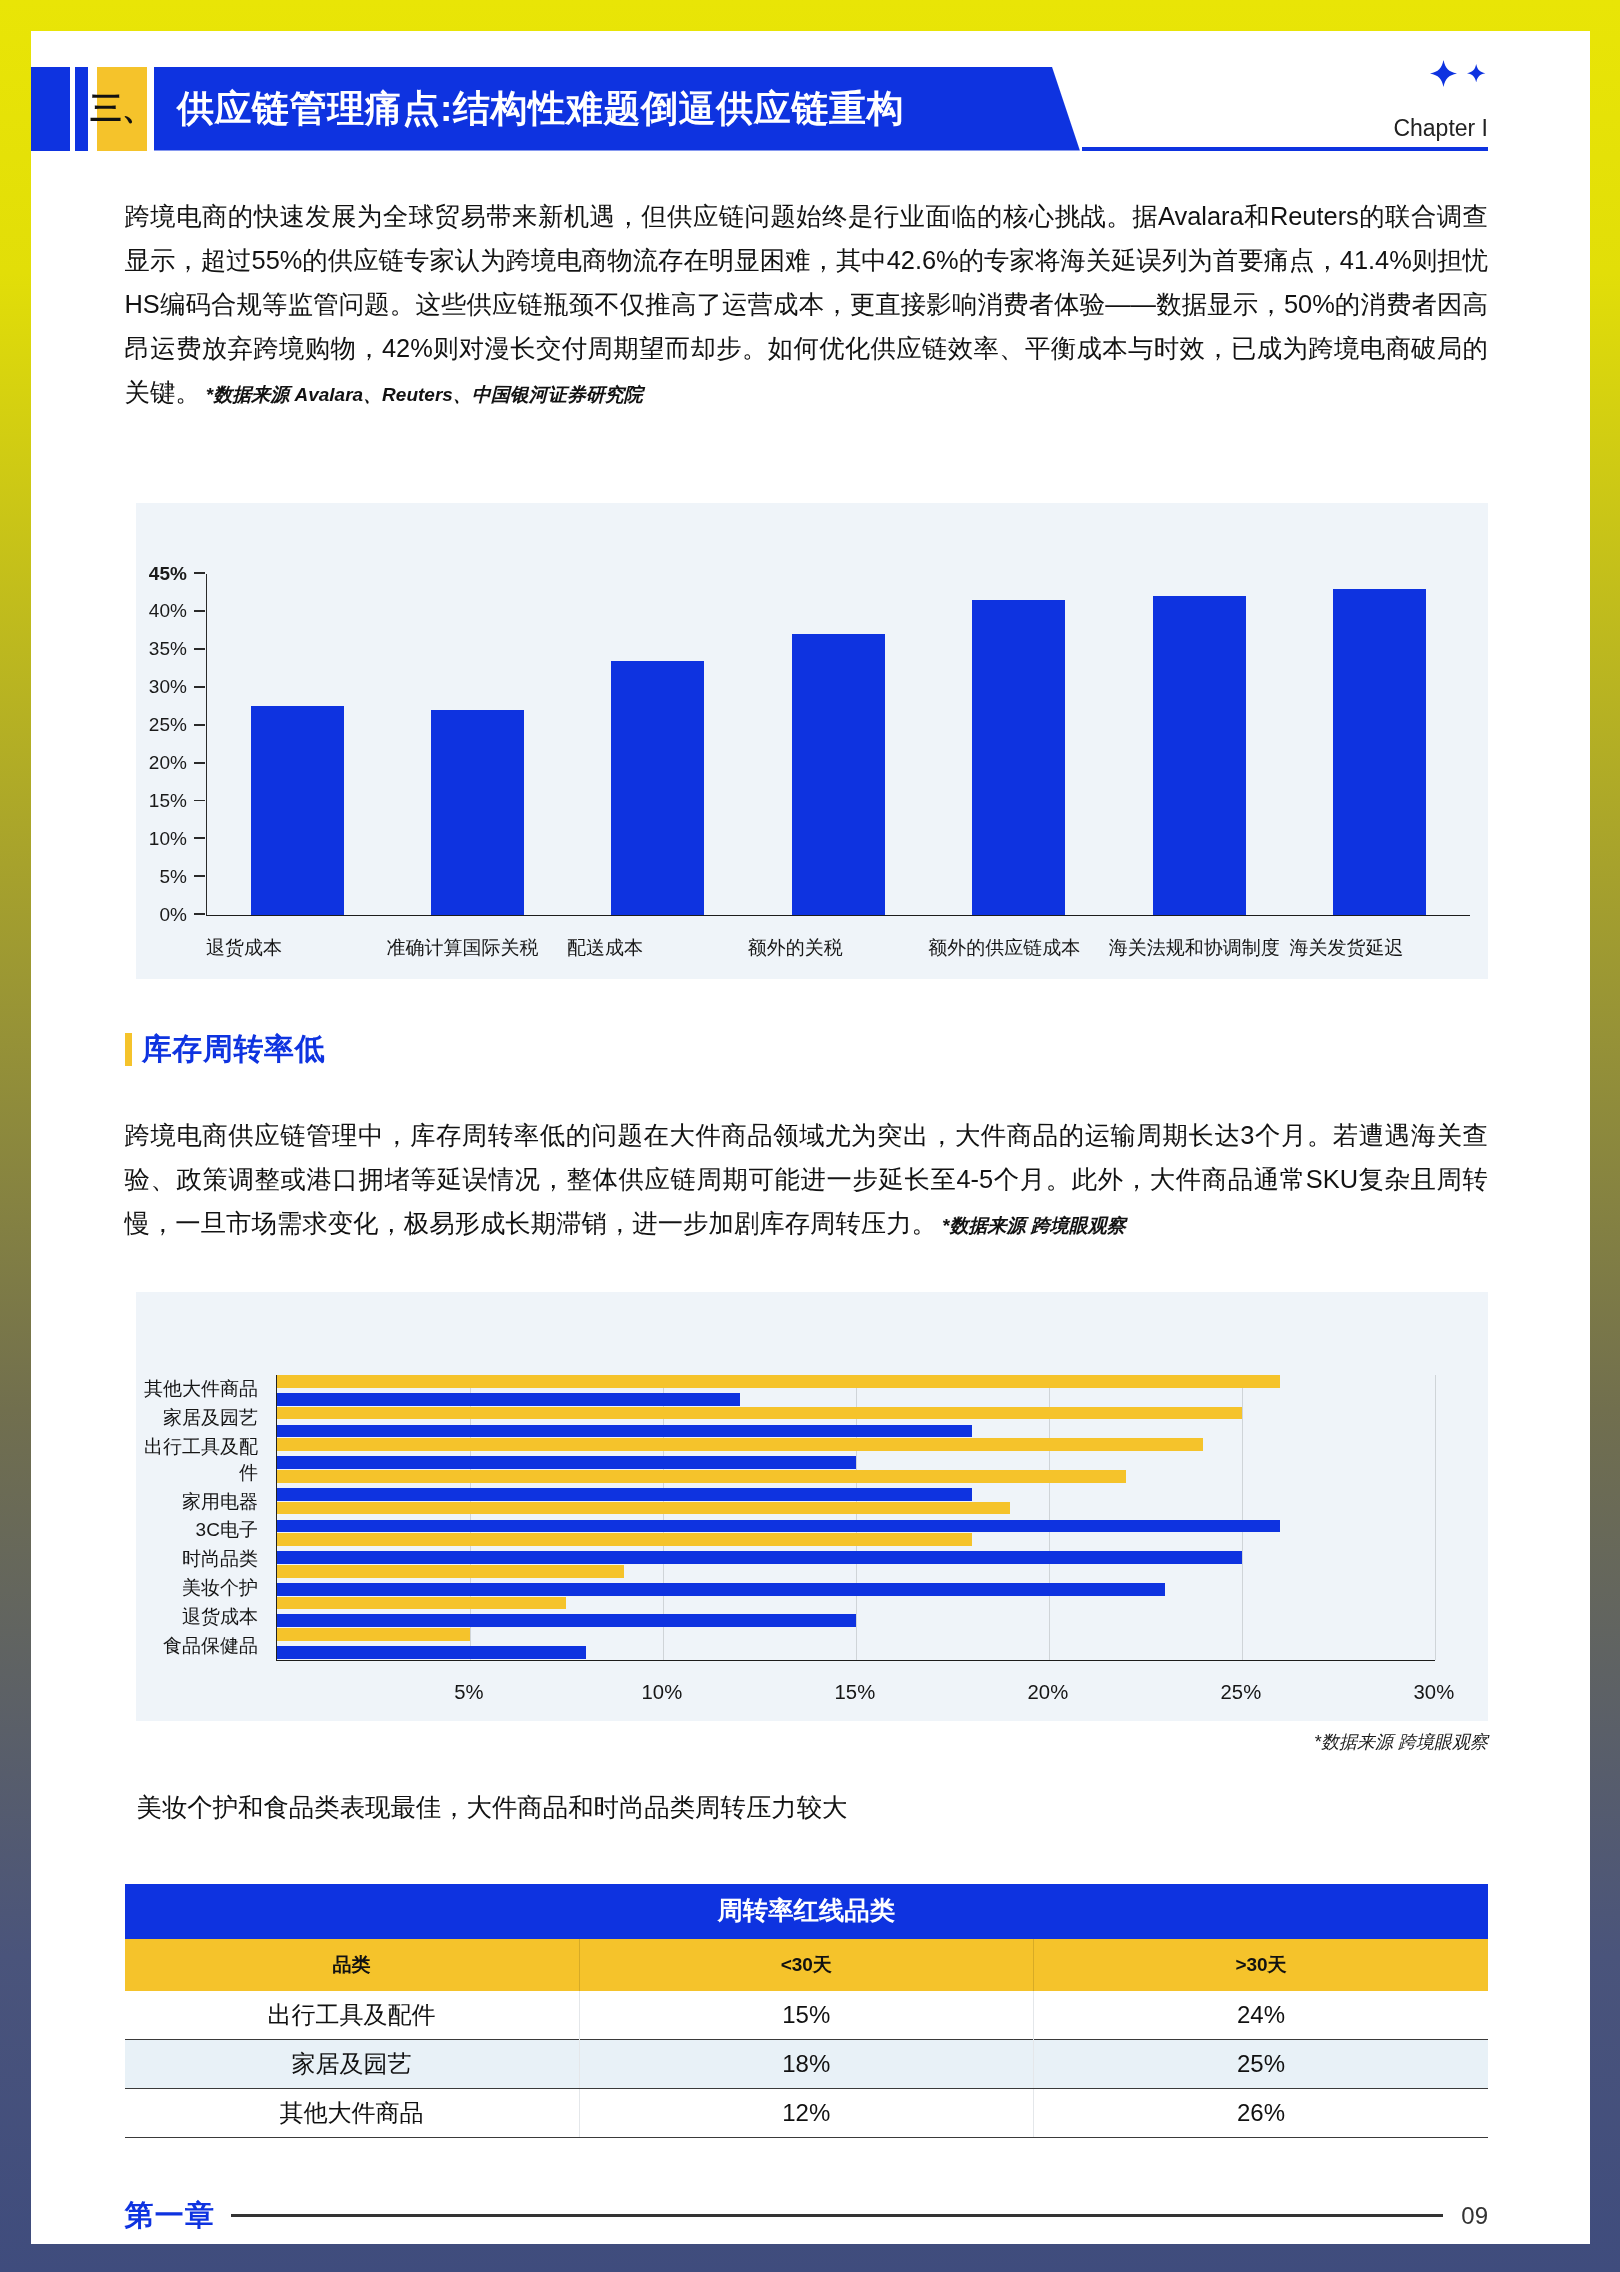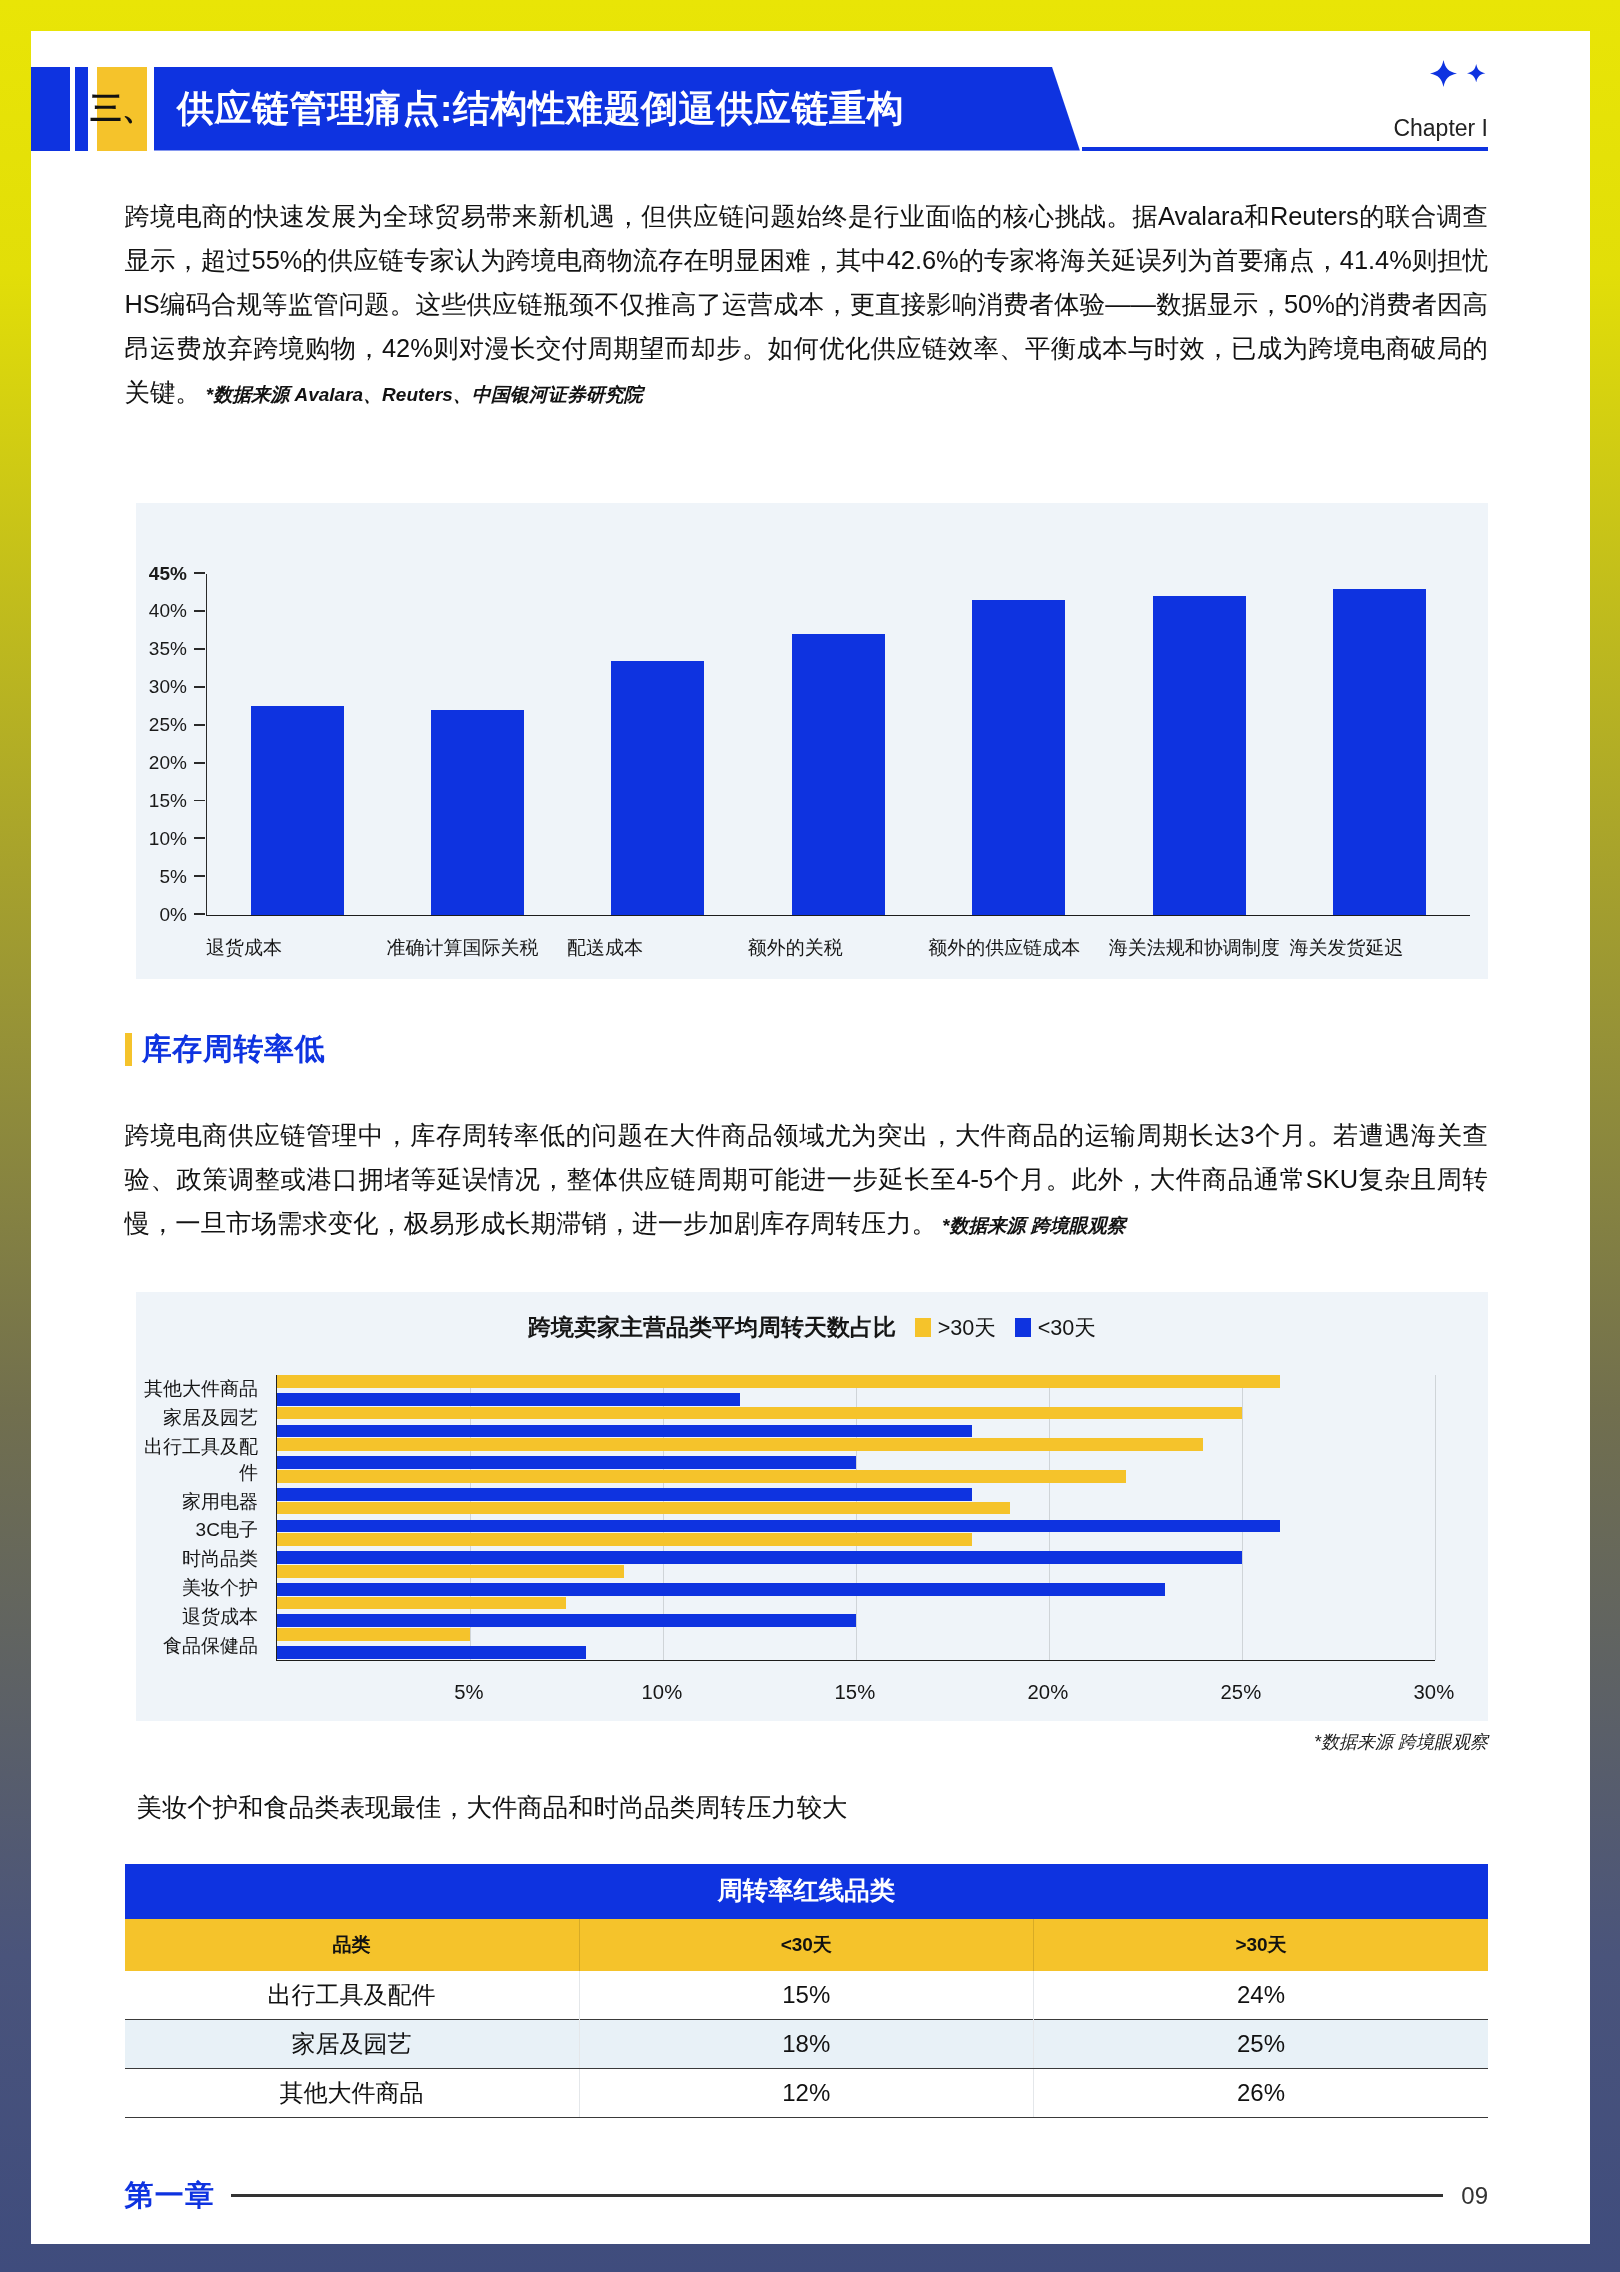--- a/index.html
+++ b/index.html
@@ -61,21 +61,21 @@
   .c2-grid{position:absolute;top:0;bottom:0;width:1.3px;background:#cfd4d8;}
   .c2-rows{position:absolute;left:0;right:0;top:0;bottom:0;display:flex;flex-direction:column;justify-content:space-around;}
   .c2-group{display:flex;flex-direction:column;gap:5.1px;}
   .c2-bar{height:12.7px;}
   .c2-cats{position:absolute;left:0;width:131px;top:83px;bottom:60px;display:flex;flex-direction:column;justify-content:space-around;}
   .c2-cat{text-align:right;padding-right:9px;font-size:19px;color:#161616;display:flex;align-items:center;justify-content:flex-end;}
   .c2-xlabels{position:absolute;left:140px;width:1158px;bottom:14px;height:25.4px;}
   .c2-xlabel{position:absolute;transform:translateX(-50%);font-size:20.3px;color:#161616;}
 
   
-  .red-table{width:100%;border-collapse:collapse;margin-top:39px;table-layout:fixed;}
+  .red-table{width:100%;border-collapse:collapse;margin-top:59px;table-layout:fixed;}
   .red-table td{text-align:center;}
   .t-blue td{background:#0e33e0;color:#fff;font-weight:700;font-size:25.4px;height:53px;}
   .t-yellow td{background:#f5c32b;color:#111;font-weight:700;font-size:19px;height:50px;border-right:1.3px solid rgba(0,0,0,0.12);}
   .t-yellow td:last-child{border-right:none;}
   .t-row td{height:46px;font-size:24px;font-weight:500;color:#111;border-right:1.3px solid #e4e7ea;}
   .t-row td:last-child{border-right:none;}
   .t-row-mid td{background:#e8f1f7;border-top:1.9px solid #3a3a3a;border-bottom:1.9px solid #3a3a3a;}
   .t-row-last td{border-bottom:1.9px solid #3a3a3a;}
 
   
@@ -177,31 +177,20 @@
       </section>
 
       <div class="sub-heading">
         <span class="accent"></span>
         <h2>库存周转率低</h2>
       </div>
 
       <p class="body-text"><span>跨境电商供应链管理中，库存周转率低的问题在大件商品领域尤为突出，大件商品的运输周期长达3个月。若遭遇海关查验、政策调整或港口拥堵等延误情况，整体供应链周期可能进一步延长至4-5个月。此外，大件商品通常SKU复杂且周转慢，一旦市场需求变化，极易形成长期滞销，进一步加剧库存周转压力。</span><span class="src-note">*数据来源 跨境眼观察</span></p>
 
       <section class="panel panel2">
-        <div class="p2-titlerow">
-          <h3 class="p2-title">跨境卖家主营品类平均周转天数占比</h3>
-          <div class="legend-item">
-            <span class="legend-swatch" id="legend-swatch-0" style="background: rgb(245, 195, 43);"></span>
-            <span>&gt;30天</span>
-          </div>
-          <div class="legend-item">
-            <span class="legend-swatch" id="legend-swatch-1" style="background: rgb(14, 51, 224);"></span>
-            <span>&lt;30天</span>
-          </div>
-        </div>
         <div class="c2-cats" id="c2-cats">
             <div class="c2-cat">其他大件商品</div>
             <div class="c2-cat">家居及园艺</div>
             <div class="c2-cat">出行工具及配件</div>
             <div class="c2-cat">家用电器</div>
             <div class="c2-cat">3C电子</div>
             <div class="c2-cat">时尚品类</div>
             <div class="c2-cat">美妆个护</div>
             <div class="c2-cat">退货成本</div>
             <div class="c2-cat">食品保健品</div>

